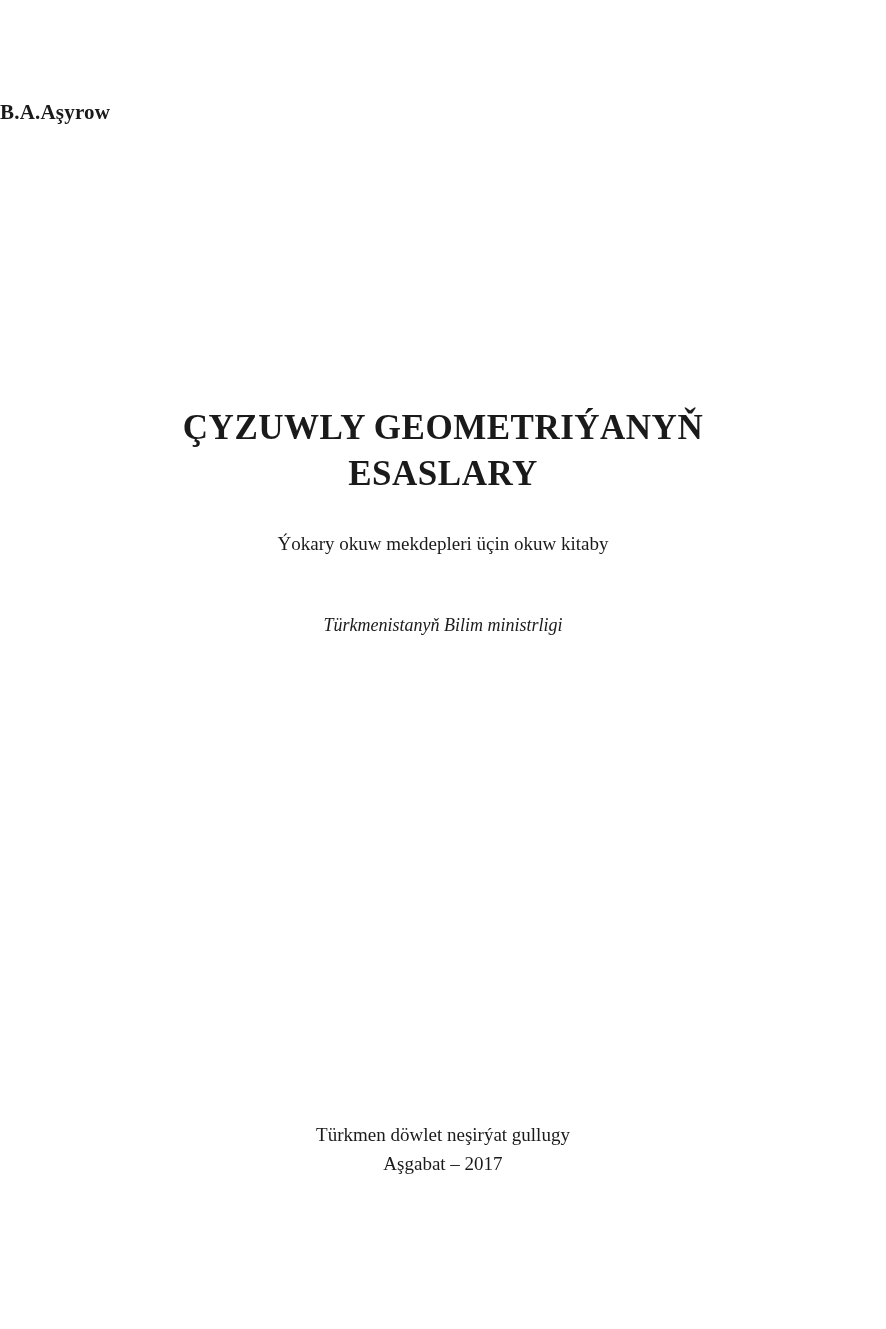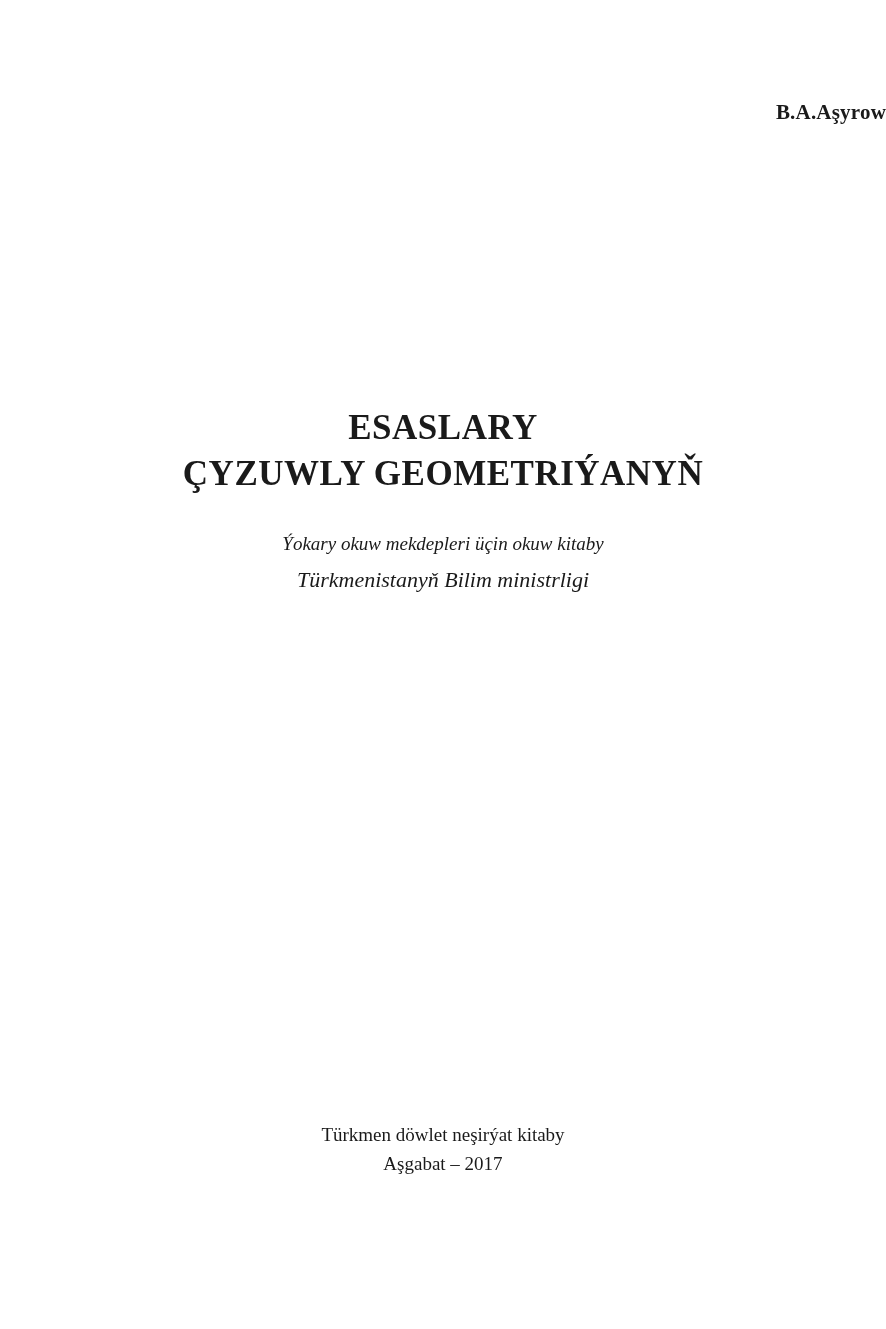--- a/index.html
+++ b/index.html
@@ -15,21 +15,21 @@
     background: #ffffff;
     font-family: "Liberation Serif", serif;
     color: #1a1a1a;
     overflow: hidden;
   }
   .author {
     position: absolute;
     top: 100px;
     left: 0;
     width: 886px;
-    text-align: right;
+    text-align: left;
     font-size: 21px;
     font-weight: bold;
     letter-spacing: 0.2px;
   }
   .title-block {
     position: absolute;
     top: 405px;
     left: 0;
     width: 886px;
     text-align: center;
@@ -41,29 +41,28 @@
     letter-spacing: 0.5px;
   }
   .subtitle {
     position: absolute;
     top: 531px;
     left: 0;
     width: 886px;
     text-align: center;
     font-size: 19px;
     line-height: 1.4;
-    font-style: italic;
   }
   .endorsement {
     position: absolute;
-    top: 564px;
+    top: 612px;
     left: 0;
     width: 886px;
     text-align: center;
-    font-size: 22px;
+    font-size: 18px;
     font-style: italic;
     line-height: 1.45;
   }
   .footer {
     position: absolute;
     top: 1120px;
     left: 0;
     width: 886px;
     text-align: center;
     font-size: 19px;
@@ -71,28 +70,28 @@
   }
 </style>
 </head>
 <body>
 
 <div class="page">
 
   <div class="author">B.A.Aşyrow</div>
 
   <div class="title-block">
+    <div class="title-line">ÇYZUWLY GEOMETRIÝANYŇ</div>
     <div class="title-line">ESASLARY</div>
-    <div class="title-line">ÇYZUWLY GEOMETRIÝANYŇ</div>
   </div>
 
   <div class="subtitle">Ýokary okuw mekdepleri üçin okuw kitaby</div>
 
   <div class="endorsement">
     <div>Türkmenistanyň Bilim ministrligi</div>
   </div>
 
   <div class="footer">
-    <div>Türkmen döwlet neşirýat kitaby</div>
+    <div>Türkmen döwlet neşirýat gullugy</div>
     <div>Aşgabat – 2017</div>
   </div>
 
 </div>
 
 </body></html>

